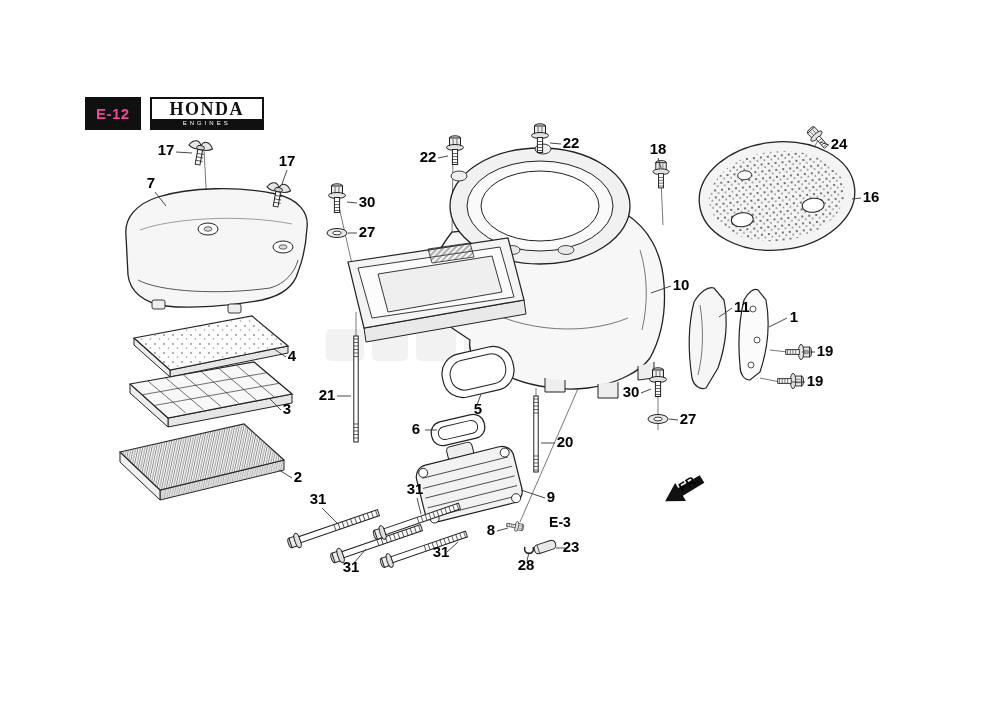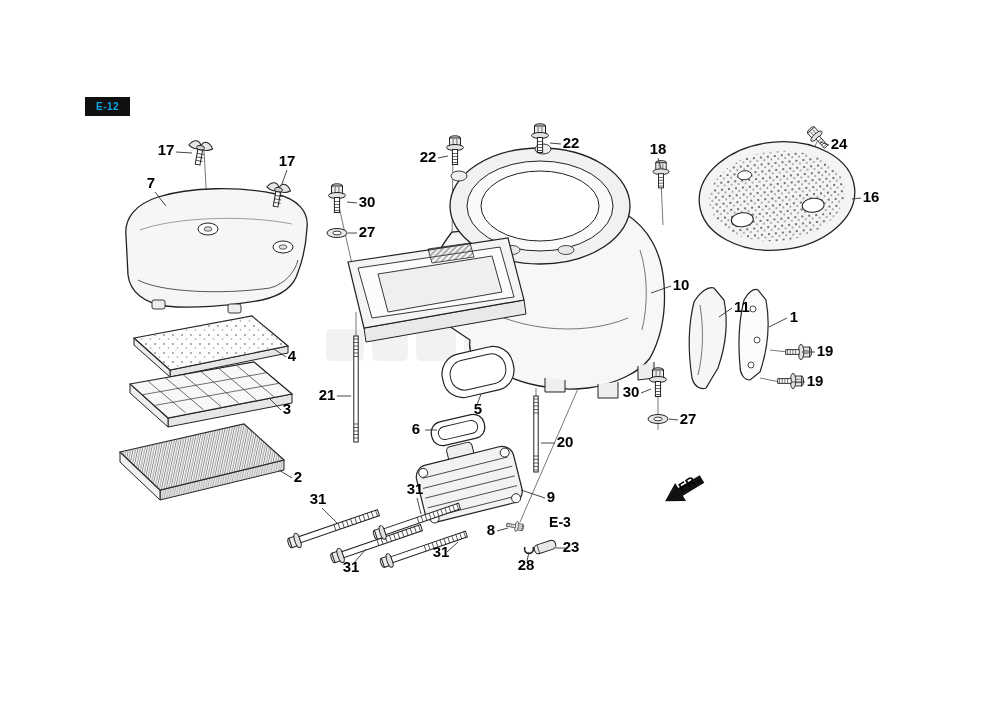--- a/index.html
+++ b/index.html
@@ -1,36 +1,40 @@
 <!DOCTYPE html>
 <html><head>
 <meta charset="utf-8">
 <style>
   html,body{margin:0;padding:0;background:#fff;}
   .page{position:relative;width:1000px;height:707px;background:#ffffff;overflow:hidden;
         font-family:"Liberation Sans",sans-serif;}
   .badge-row{position:absolute;left:85px;top:97px;display:flex;gap:9px;align-items:stretch;z-index:5;}
-  .code-box{background:#101010;color:#0ea5e9;font-weight:bold;font-size:10px;
+  .code-box{background:#101010;color:#ec4899;font-weight:bold;font-size:15px;
             padding:4px 11px;display:flex;align-items:center;letter-spacing:.5px;}
   .honda-box{border:2px solid #101010;background:#fff;display:flex;flex-direction:column;min-width:110px;}
   .honda-name{font-family:"Liberation Serif",serif;font-weight:bold;font-size:18px;
               letter-spacing:1.5px;text-align:center;line-height:1.05;padding:1px 8px 0 8px;color:#101010;}
   .honda-sub{background:#101010;color:#fff;font-size:6px;letter-spacing:3px;text-align:center;
              padding:1px 0 2px 0;line-height:1;}
   svg text.callout{font-family:"Liberation Sans",sans-serif;font-size:15px;font-weight:600;fill:#000;}
   svg text.ref{font-family:"Liberation Sans",sans-serif;font-size:14px;font-weight:800;fill:#000;}
   svg text.fr{font-family:"Liberation Sans",sans-serif;font-size:13px;font-weight:800;fill:#000;}
 </style>
 </head>
 <body>
 
 <div class="page">
 
   <div class="badge-row">
     <div class="code-box">E-12</div>
+    <div class="honda-box">
+      <div class="honda-name">HONDA</div>
+      <div class="honda-sub">ENGINES</div>
+    </div>
   </div>
 
   <svg width="1000" height="707" viewBox="0 0 1000 707">
     <defs>
       <pattern id="dots4" width="9" height="9" patternUnits="userSpaceOnUse">
         <circle cx="2" cy="2" r="0.9" fill="#8a8a8a"></circle>
           <circle cx="6.5" cy="6" r="0.8" fill="#9a9a9a"></circle>
       </pattern>
       <pattern id="dots16" width="7" height="7" patternUnits="userSpaceOnUse">
         <circle cx="2" cy="2" r="1.1" fill="#555"></circle>

